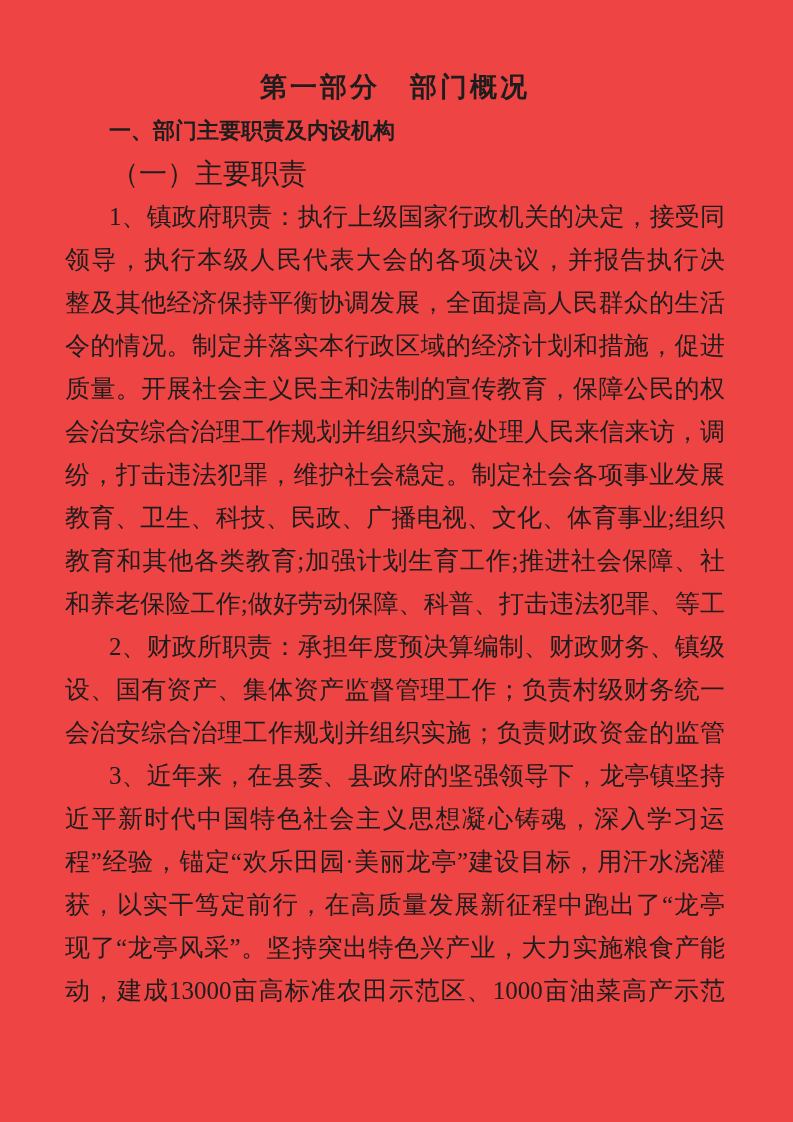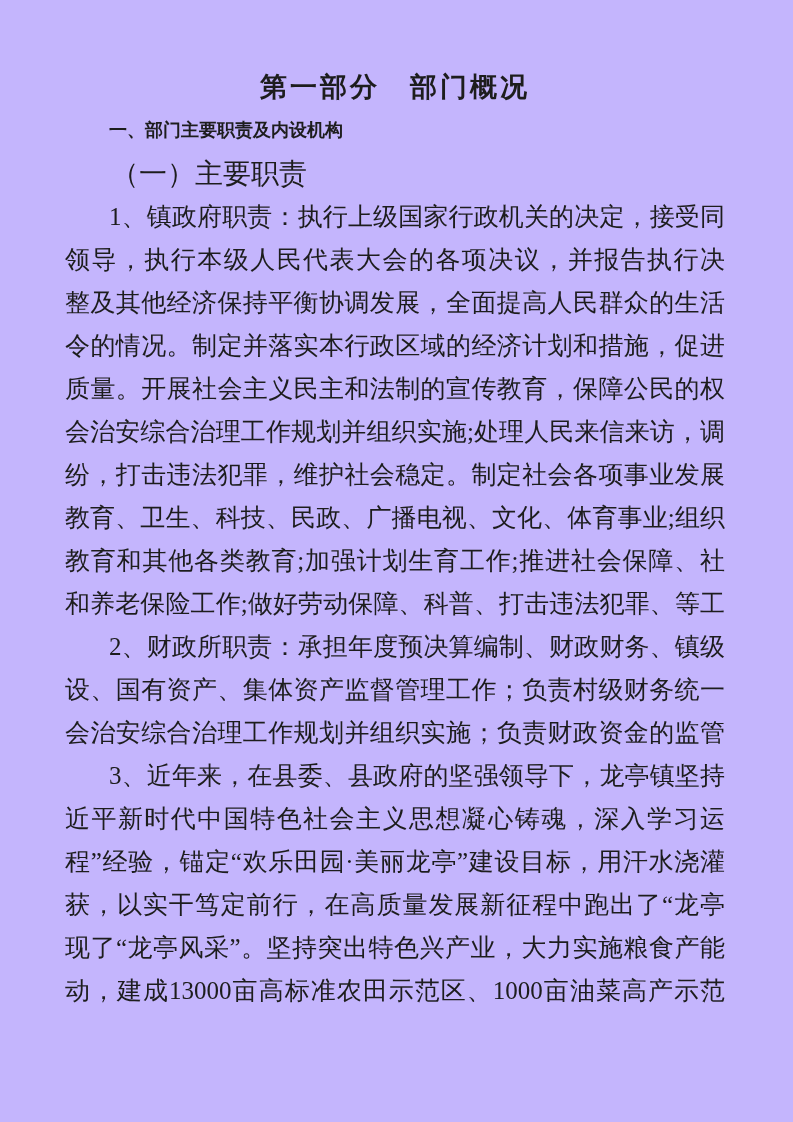--- a/index.html
+++ b/index.html
@@ -4,21 +4,21 @@
 <style>
   html, body {
     margin: 0;
     padding: 0;
     background: #ffffff;
   }
   .page {
     position: relative;
     width: 793px;
     height: 1122px;
-    background: #c4b5fd;
+    background: #ef4444;
     overflow: hidden;
     color: #1d1d1d;
   }
   .content {
     position: absolute;
     left: 65px;
     top: 66px;
     width: 660px;
   }
   .doc-title {
@@ -28,21 +28,21 @@
     font-size: 27px;
     line-height: 43px;
     letter-spacing: 3px;
     text-align: center;
     white-space: nowrap;
   }
   .section-heading {
     margin: 0;
     font-family: "Liberation Sans", "DejaVu Sans", sans-serif;
     font-weight: bold;
-    font-size: 18px;
+    font-size: 22px;
     line-height: 43px;
     text-indent: 44px;
     white-space: nowrap;
     overflow: hidden;
   }
   .subsection-heading {
     font-family: "Liberation Serif", "DejaVu Serif", serif;
     font-size: 28px;
     line-height: 43px;
     text-indent: 46px;

